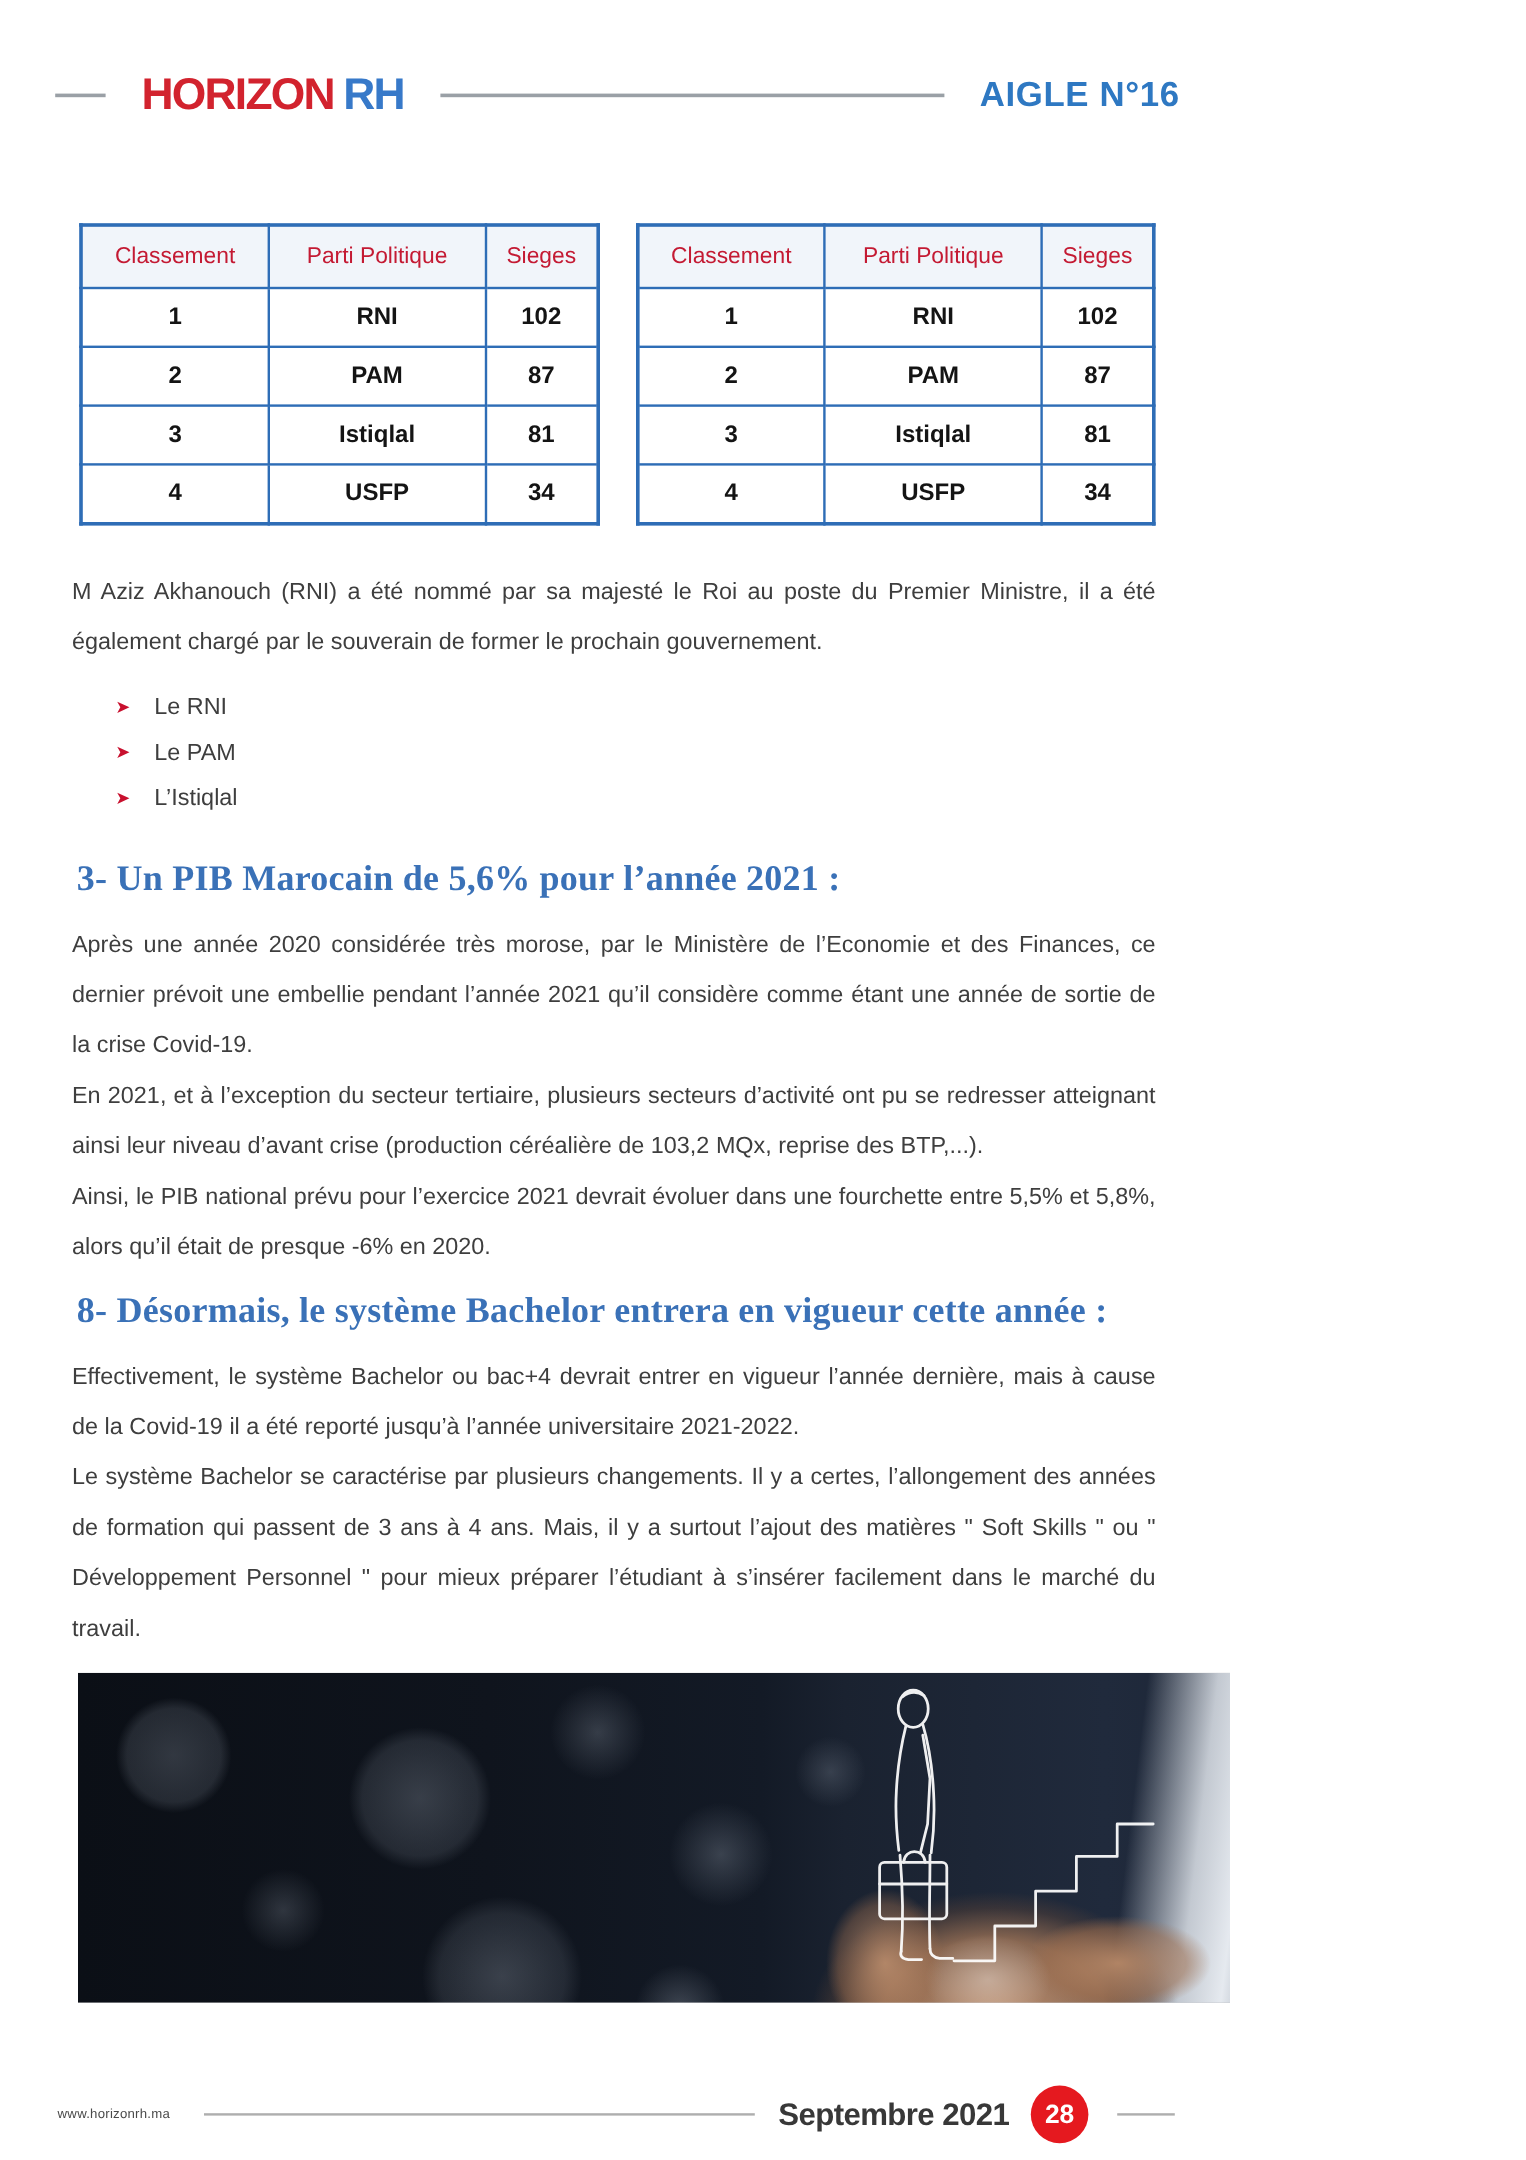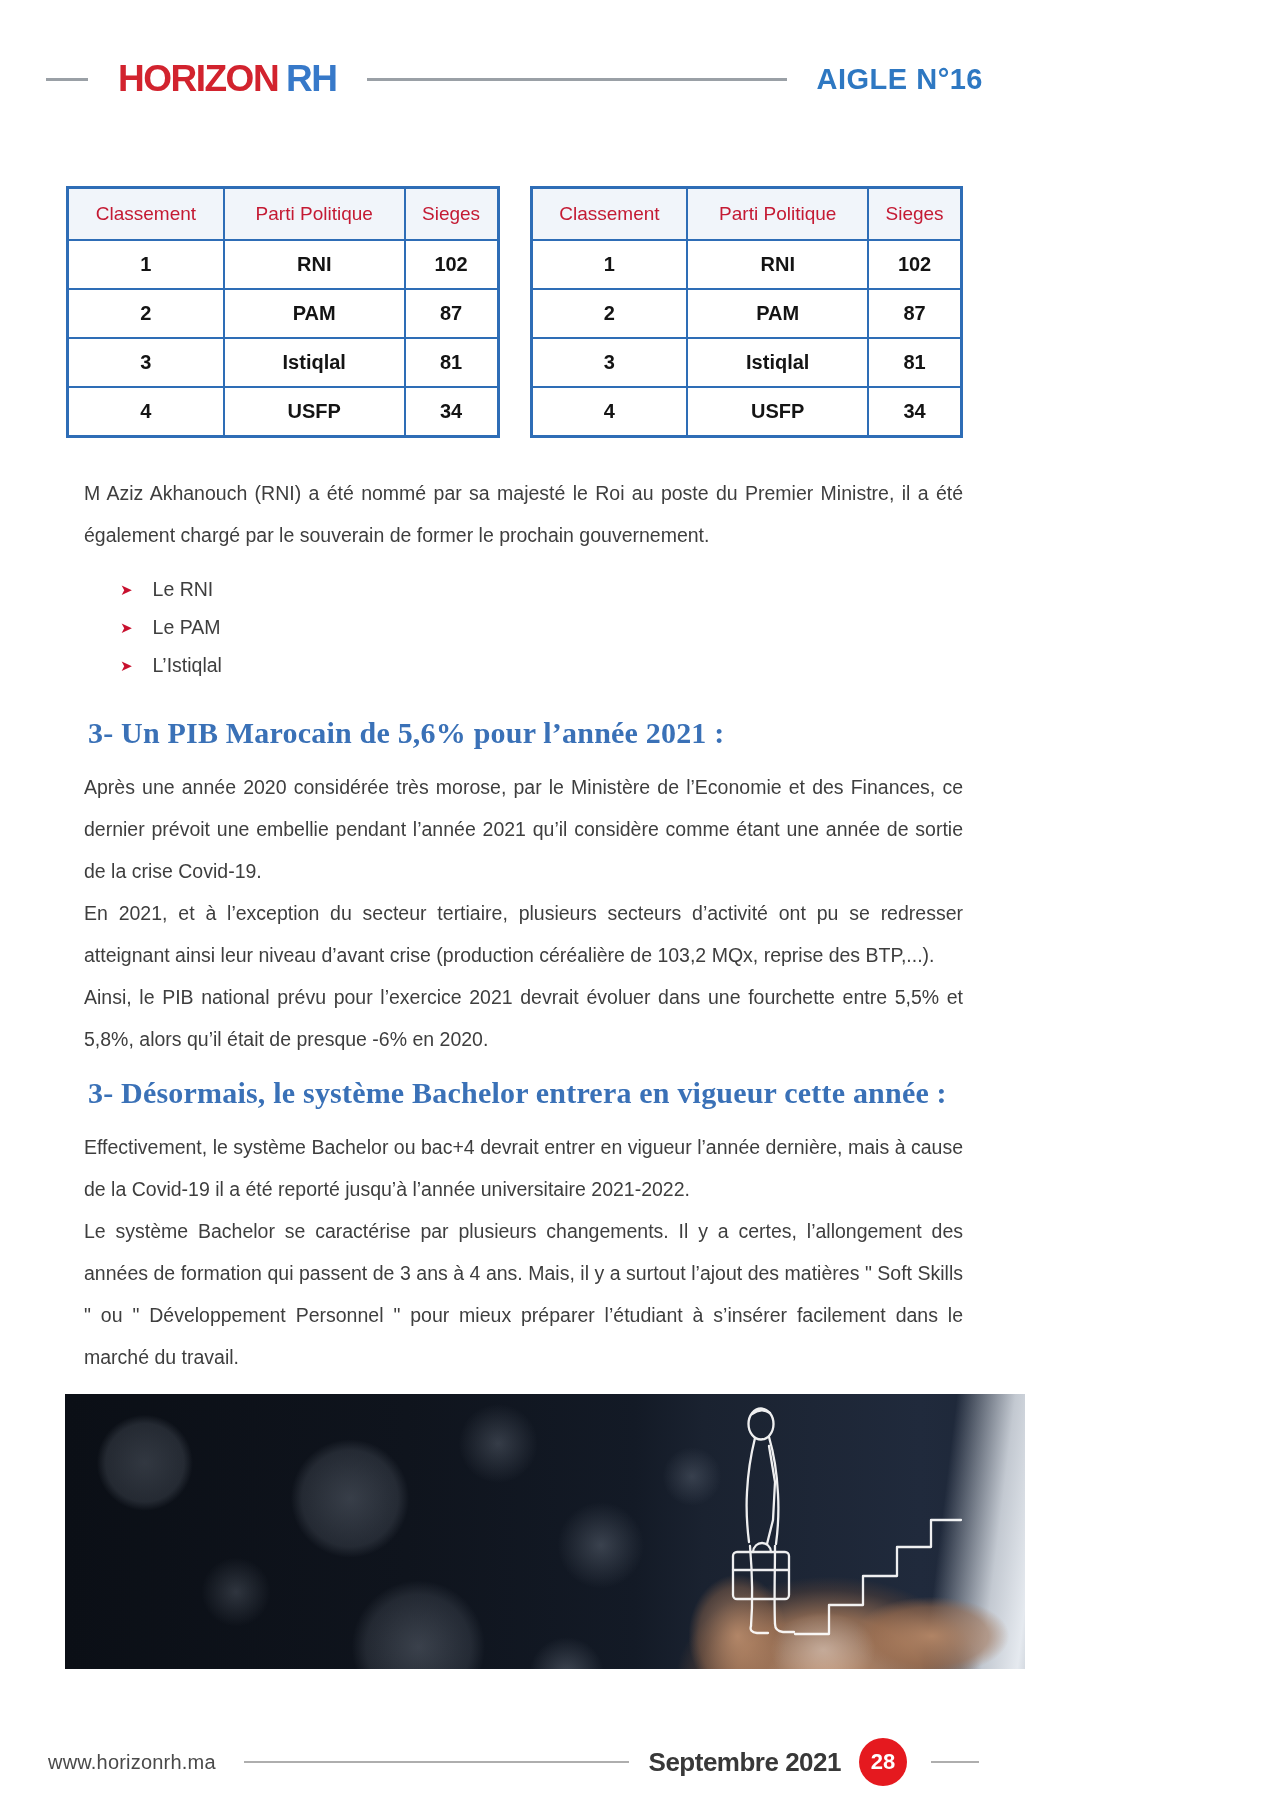--- a/index.html
+++ b/index.html
@@ -18,21 +18,21 @@
   .issue { font-size:29px; font-weight:bold; color:#2e78c2; letter-spacing:0.5px; white-space:nowrap; }
 
   
   .tables-row { display:flex; gap:30px; margin:86px 62px 0 66px; }
   table.ptable { flex:1; border-collapse:collapse; border:3px solid #2e6db6; table-layout:fixed; }
   .ptable th, .ptable td { border:2px solid #2e6db6; text-align:center; vertical-align:middle; }
   .ptable th { height:48px; background:#f1f5fa; color:#c41a33; font-size:19px; font-weight:normal; }
   .ptable td { height:45px; color:#141414; font-size:20px; font-weight:bold; }
 
   
-  .content { padding:0 62px 0 84px; }
+  .content { padding:0 62px 0 60px; }
   .body-text { font-size:19.5px; line-height:42px; color:#3e3e3e; text-align:justify; margin:0; }
   .intro { margin-top:34px; }
 
   .bullets { list-style:none; margin:14px 0 0 36px; padding:0; }
   .bullets li { display:flex; align-items:center; height:38px; font-size:19.5px; color:#3e3e3e; }
   .arrow { color:#c8102e; font-size:15px; margin-right:20px; line-height:1; }
 
   h2.section-title {
     font-family:"Liberation Serif", serif; font-weight:bold; font-size:30px;
     color:#3a71b7; margin:32px 0 16px 4px; letter-spacing:0.2px;
@@ -61,21 +61,21 @@
       radial-gradient(circle 48px at 15% 72%, rgba(150,160,174,0.25) 0%, rgba(150,160,174,0) 72%),
       radial-gradient(circle 90px at 31% 92%, rgba(158,168,182,0.30) 0%, rgba(158,168,182,0.14) 58%, rgba(158,168,182,0) 74%),
       radial-gradient(circle 42px at 55% 30%, rgba(166,176,190,0.22) 0%, rgba(166,176,190,0) 70%),
       radial-gradient(circle 52px at 44% 102%, rgba(170,180,194,0.30) 0%, rgba(170,180,194,0) 72%),
       linear-gradient(90deg, #0b0f16 0%, #0f141d 30%, #131a26 50%, #1a2230 56%, #202a3c 75%, #1b2434 92%, #222c3e 100%);
   }
   .sketch { position:absolute; left:53%; top:0; width:310px; height:275px; }
 
   
   .mag-footer { display:flex; align-items:center; margin-top:64px; padding:0 46px 0 48px; }
-  .site { font-size:20px; color:#4a4a4a; letter-spacing:0.2px; }
+  .site { font-size:11px; color:#4a4a4a; letter-spacing:0.2px; }
   .f-rule { flex:1; height:2px; background:#aeaeae; margin:0 20px 0 28px; }
   .f-date { font-size:26px; font-weight:bold; color:#383838; letter-spacing:-0.5px; white-space:nowrap; }
   .page-circle {
     width:48px; height:48px; border-radius:50%; background:#e5191f; color:#ffffff;
     font-size:22px; font-weight:bold; display:flex; align-items:center; justify-content:center;
     margin-left:18px; flex:0 0 auto;
   }
   .f-dash { width:48px; height:2px; background:#aeaeae; margin-left:24px; }
 </style>
 </head>
@@ -177,21 +177,21 @@
         <span class="arrow">➤</span>
         <span>L’Istiqlal</span>
       </li>
     </ul>
 
     <h2 class="section-title">3- Un PIB Marocain de 5,6% pour l’année 2021 :</h2>
     <p class="body-text">Après une année 2020 considérée très morose, par le Ministère de l’Economie et des Finances, ce dernier prévoit une embellie pendant l’année 2021 qu’il considère comme étant une année de sortie de la crise Covid-19.</p>
     <p class="body-text">En 2021, et à l’exception du secteur tertiaire, plusieurs secteurs d’activité ont pu se redresser atteignant ainsi leur niveau d’avant crise (production céréalière de 103,2 MQx, reprise des BTP,...).</p>
     <p class="body-text">Ainsi, le PIB national prévu pour l’exercice 2021 devrait évoluer dans une fourchette entre 5,5% et 5,8%, alors qu’il était de presque -6% en 2020.</p>
 
-    <h2 class="section-title second">3- Désormais, le système Bachelor entrera en vigueur cette année :</h2>
+    <h2 class="section-title second">8- Désormais, le système Bachelor entrera en vigueur cette année :</h2>
     <p class="body-text">Effectivement, le système Bachelor ou bac+4 devrait entrer en vigueur l’année dernière, mais à cause de la Covid-19 il a été reporté jusqu’à l’année universitaire 2021-2022.</p>
     <p class="body-text">Le système Bachelor se caractérise par plusieurs changements. Il y a certes, l’allongement des années de formation qui passent de 3 ans à 4 ans. Mais, il y a surtout l’ajout des matières " Soft Skills " ou " Développement Personnel " pour mieux préparer l’étudiant à s’insérer facilement dans le marché du travail.</p>
 
   </div>
 
   <section class="image-section">
     <div class="deco-circle"></div>
     <div class="photo">
       <svg class="sketch" viewBox="0 0 310 275">
         <g stroke="#ffffff" stroke-width="2.3" fill="none" opacity="0.93" stroke-linecap="round" stroke-linejoin="round">

